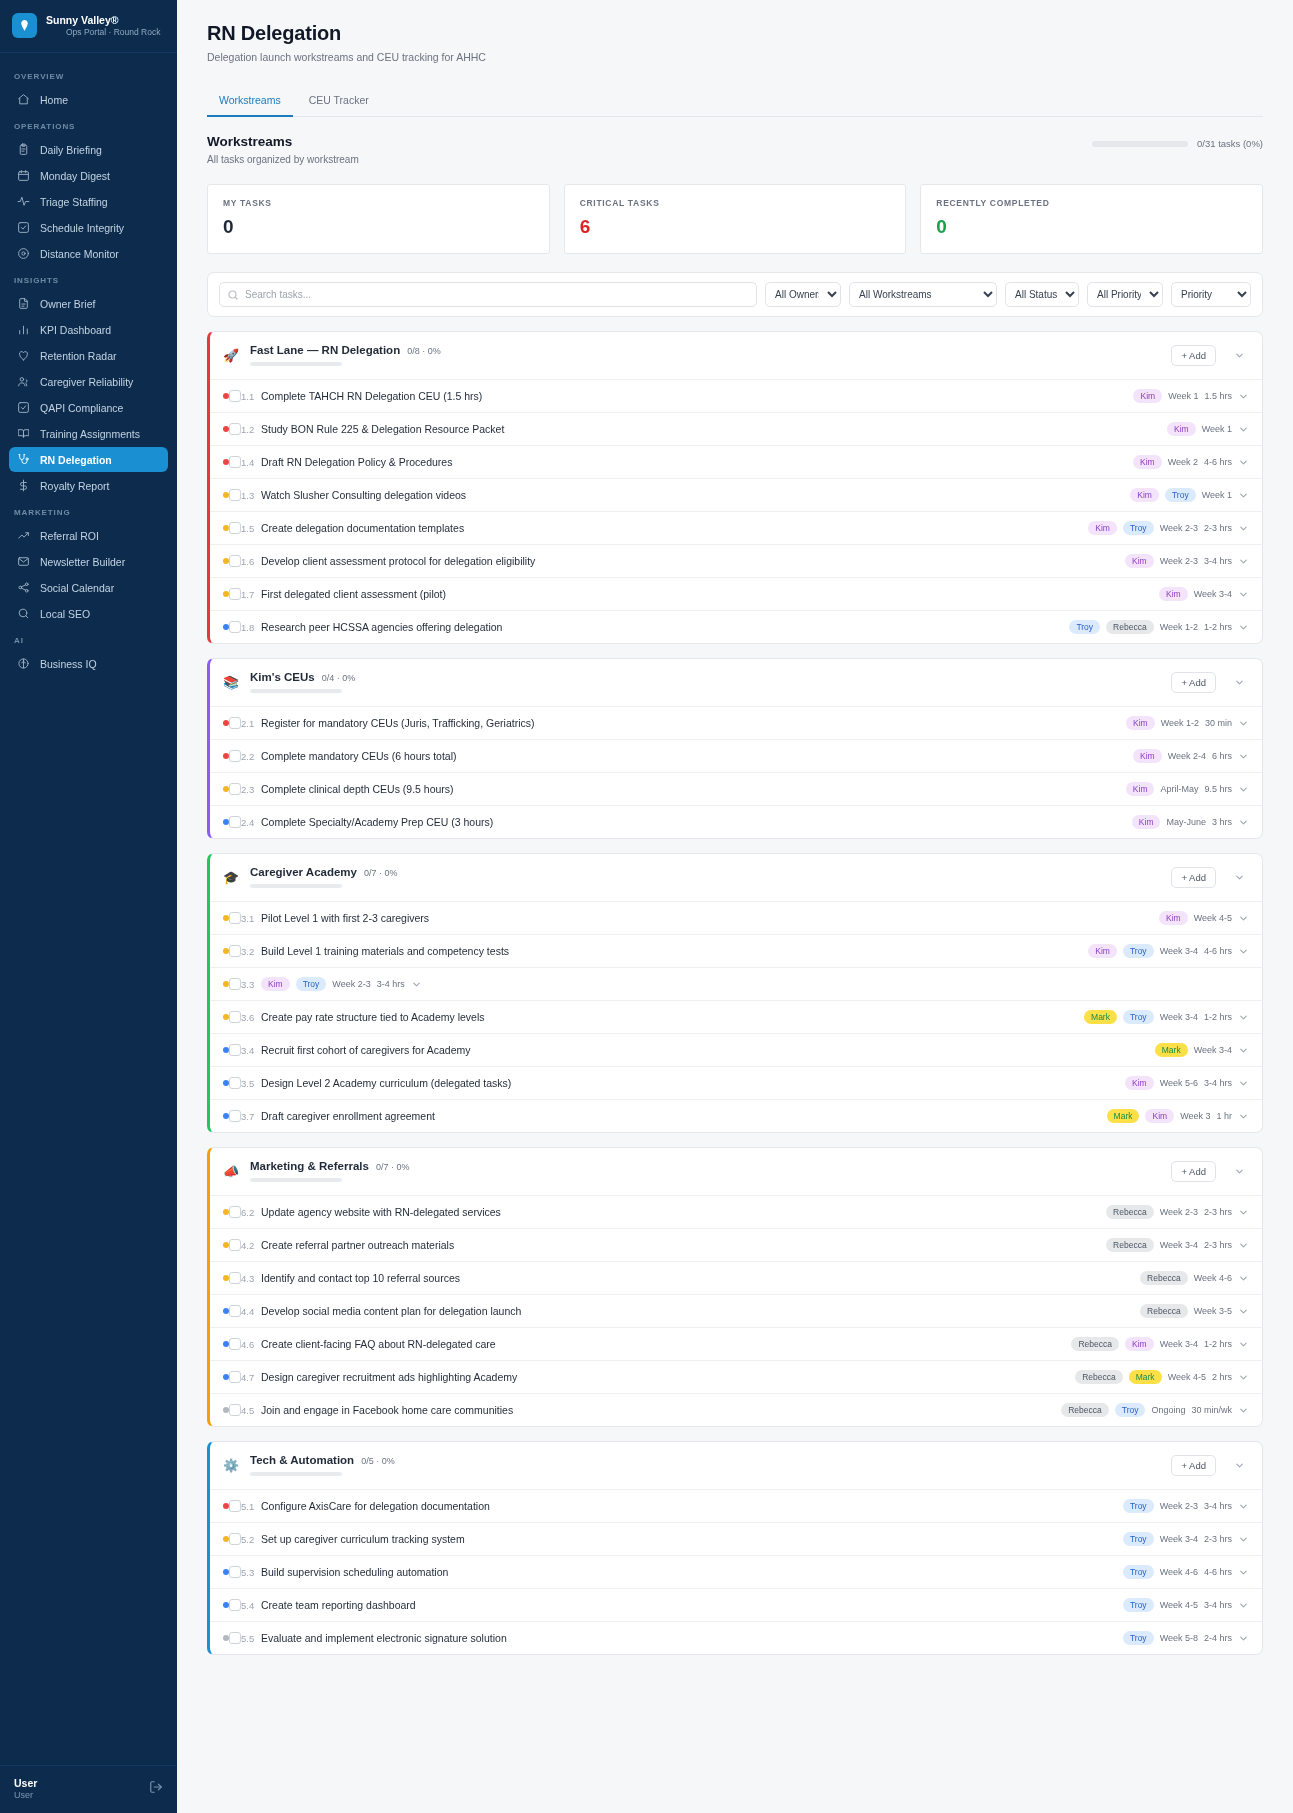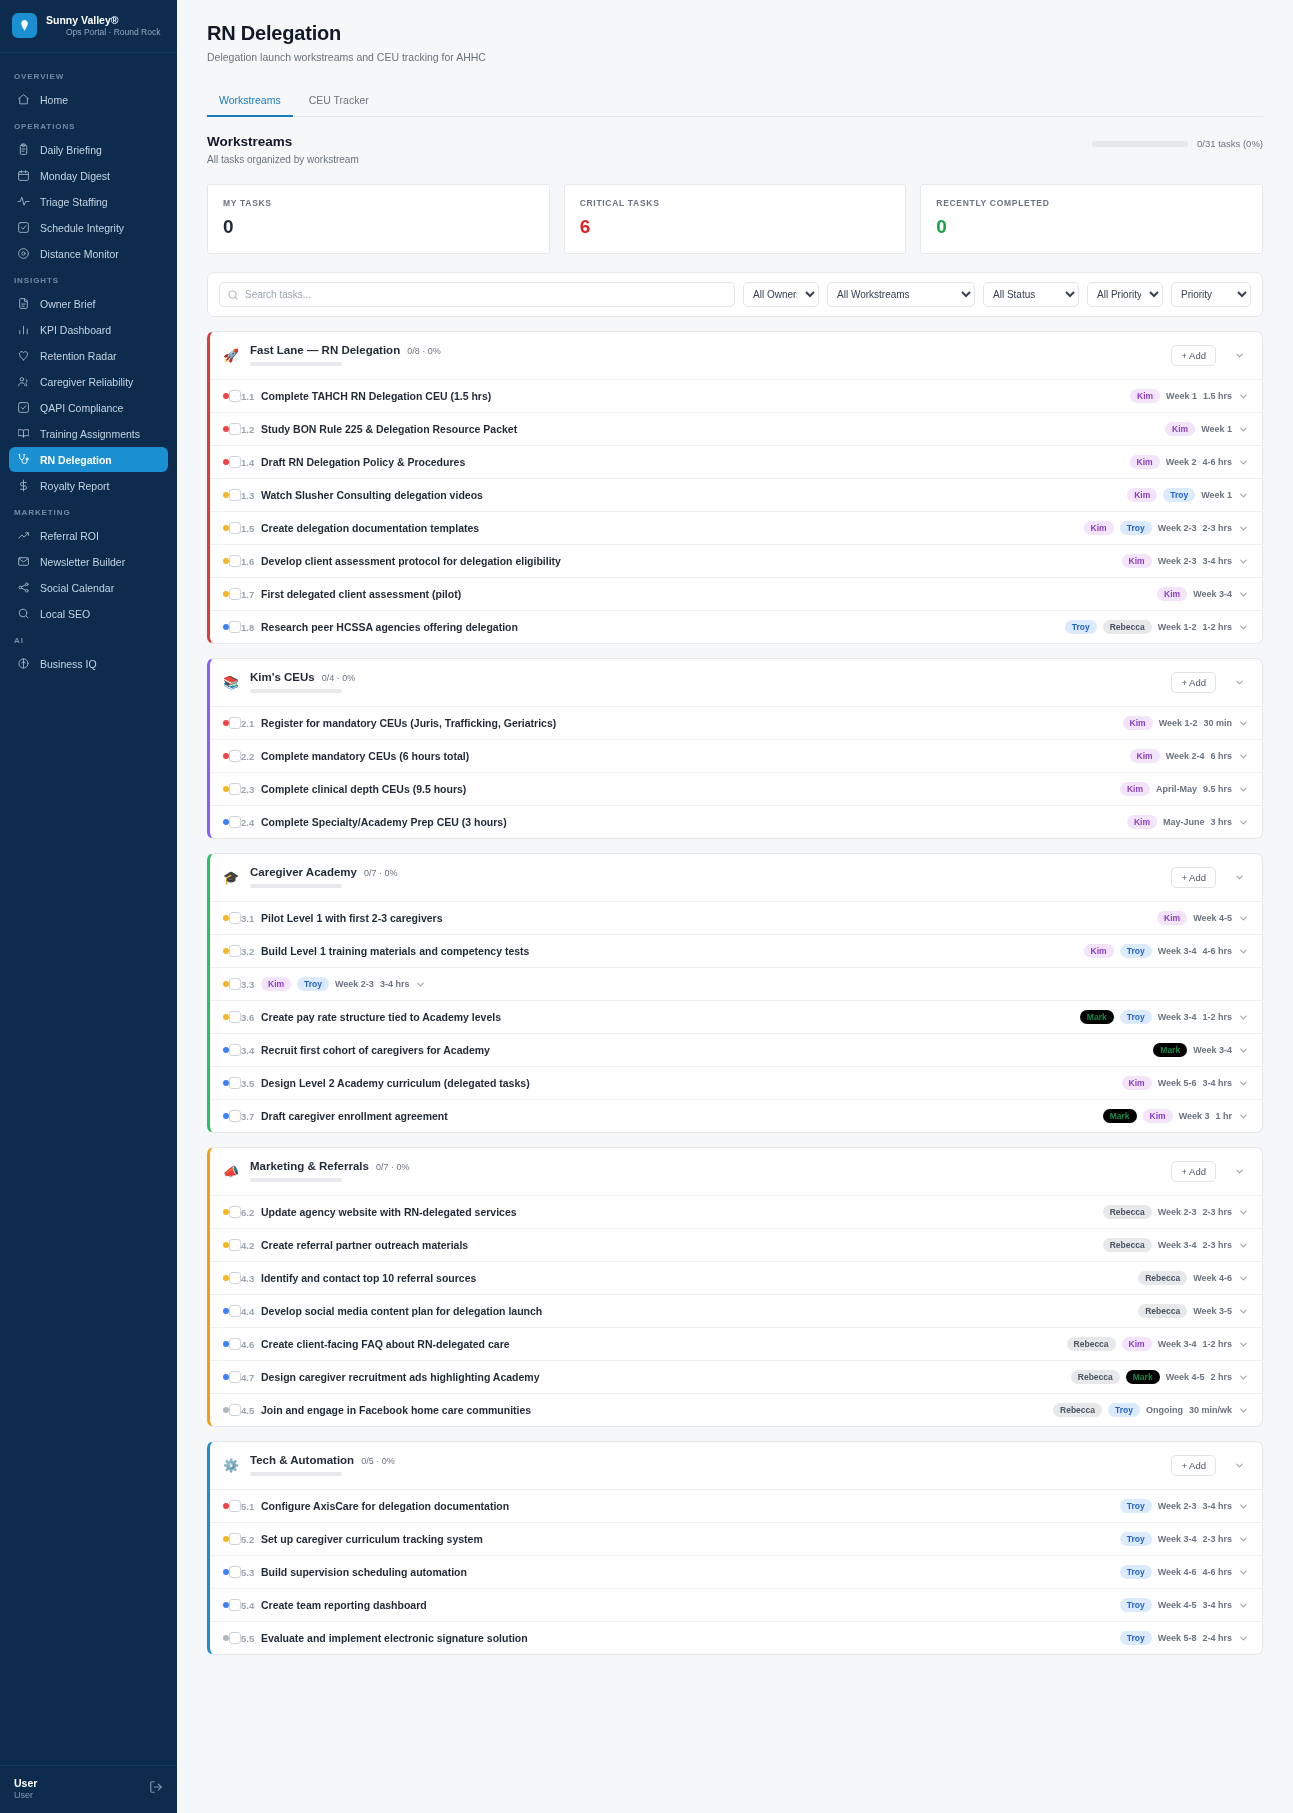--- a/index.html
+++ b/index.html
@@ -170,21 +170,21 @@
     border-radius: 5px;
     background: #fff;
     font-size: 10px;
     font-family: inherit;
     color: #374151;
     padding: 0 5px;
     cursor: pointer;
   }
   .sel.w1 { width: 76px; }
   .sel.w2 { width: 148px; }
-  .sel.w3 { width: 96px; }
+  .sel.w3 { width: 74px; }
   .sel.w4 { width: 76px; }
   .sel.w5 { width: 80px; }
 
   
   .group {
     margin-top: 14px;
     background: #fff;
     border: 1px solid #e5e7eb;
     border-radius: 7px;
     border-left-width: 3px;
@@ -219,21 +219,20 @@
     display: flex; align-items: center; justify-content: center;
     cursor: pointer; color: #9ca3af; margin-left: 3px;
   }
 
   .task {
     display: flex;
     align-items: center;
     padding: 8px 13px;
     border-top: 1px solid #eef0f2;
     min-height: 33px;
-    font-weight: bold;
   }
   .dot { width: 6px; height: 6px; border-radius: 50%; flex: 0 0 6px; }
   .dot.red { background: #ef4444; }
   .dot.amber { background: #f5b623; }
   .dot.blue { background: #3b82f6; }
   .dot.gray { background: #b2b8c0; }
   .cb {
     width: 12px; height: 12px; flex: 0 0 12px;
     border: 1px solid #cfd4da;
     border-radius: 3px;
@@ -245,21 +244,21 @@
   .task-right { display: flex; align-items: center; gap: 6px; flex: 0 0 auto; }
   .owner {
     font-size: 8.5px;
     border-radius: 9px;
     padding: 2.5px 7px;
     line-height: 1;
     white-space: nowrap;
   }
   .owner.kim { background: #f3e3fb; color: #8b3fc4; }
   .owner.troy { background: #dceafd; color: #2563c9; }
-  .owner.mark { background: #000000; color: #19894a; }
+  .owner.mark { background: #fde047; color: #19894a; }
   .owner.rebecca { background: #e6e8ea; color: #4b5563; }
   .meta { font-size: 9px; color: #6b7280; white-space: nowrap; }
   .row-chev { color: #9ca3af; display: flex; align-items: center; cursor: pointer; }
 </style>
 </head>
 <body>
 
 <aside class="sidebar">
   <div class="brand">
     <div class="brand-logo">

